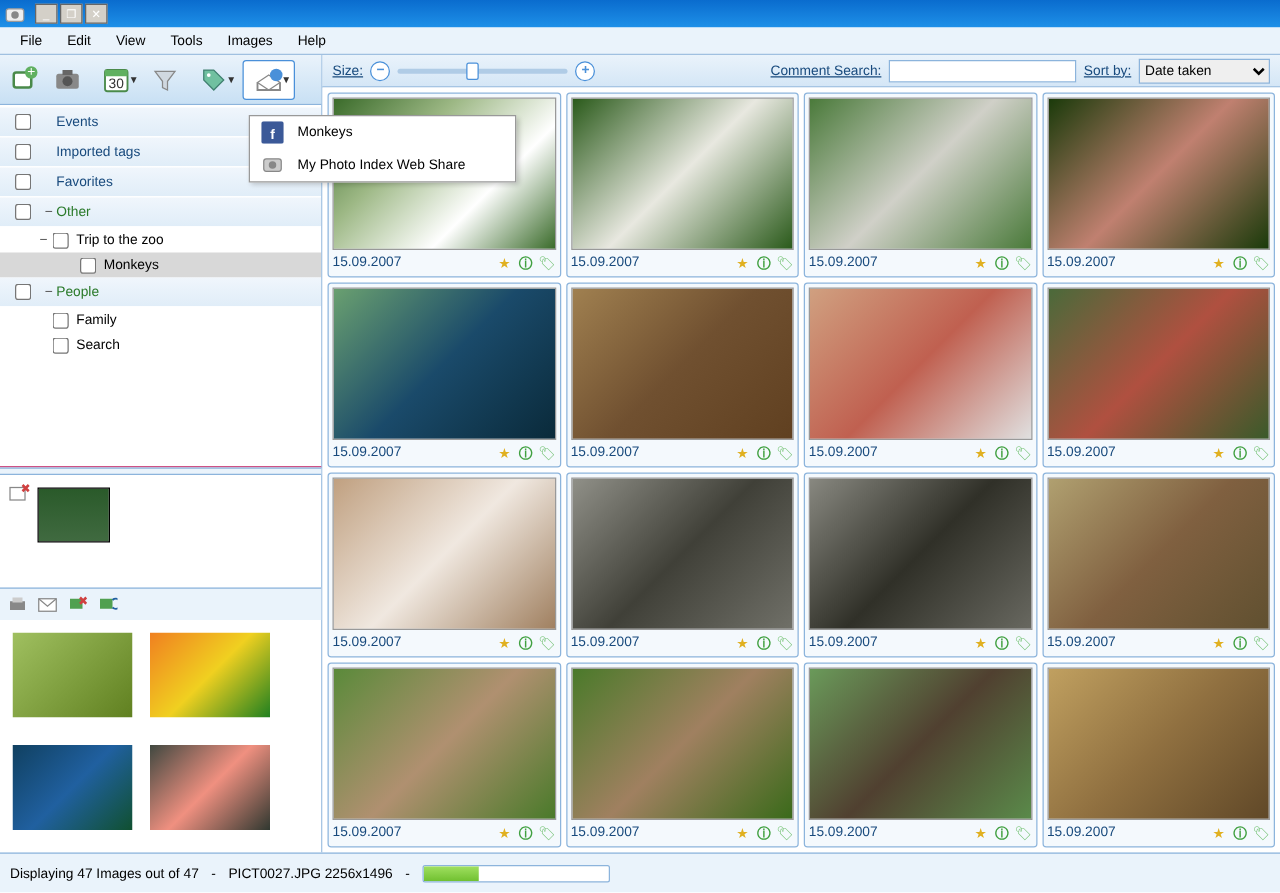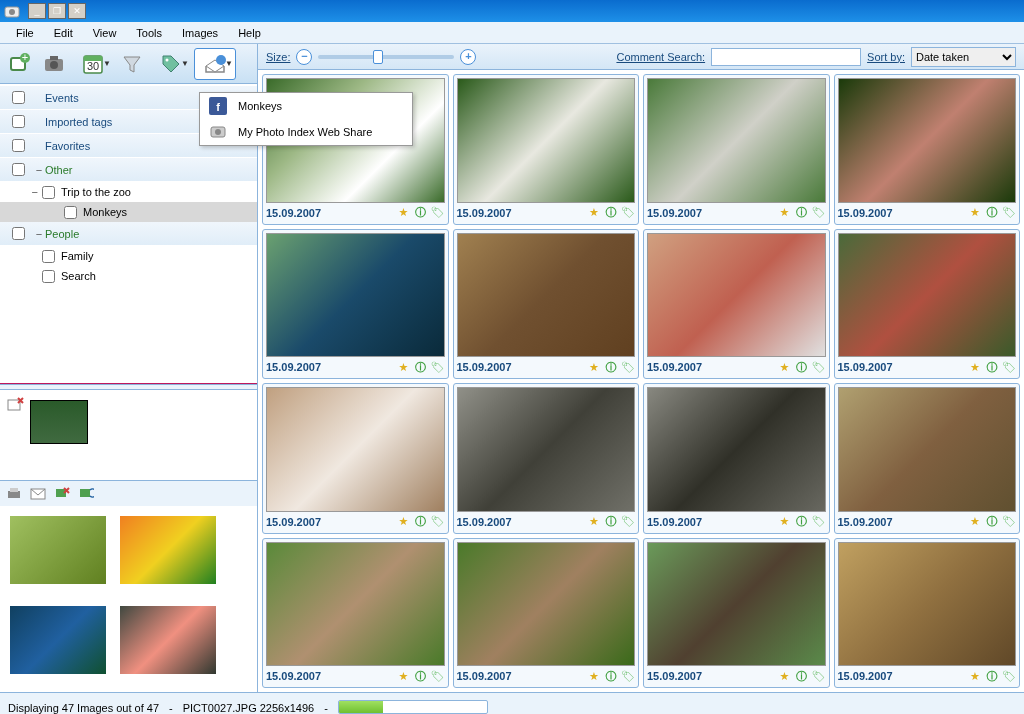--- a/index.html
+++ b/index.html
@@ -42,24 +42,24 @@
 .slider { display: flex; align-items: center; gap: 6px; flex: 0 0 180px; }
 .circbtn { width: 16px; height: 16px; border-radius: 50%; border: 1px solid #4a90d9; background: #fff; display: flex; align-items: center; justify-content: center; color: #4a90d9; font-weight: bold; cursor: pointer; line-height: 1; }
 .track { flex: 1; height: 4px; background: #b0cce6; position: relative; border-radius: 2px; }
 .thumb-h { position: absolute; top: -5px; left: 40%; width: 10px; height: 14px; background: #fff; border: 1px solid #4a90d9; border-radius: 2px; cursor: pointer; }
 .topbar input[type=text] { height: 18px; border: 1px solid #8cb4dc; padding: 0 4px; }
 .topbar select { height: 20px; border: 1px solid #8cb4dc; }
 .grid { flex: 1; overflow: auto; padding: 4px; background: #fff; display: grid; grid-template-columns: repeat(4,1fr); gap: 4px; }
 .cell { border: 1px solid #8cb4dc; border-radius: 3px; background: #f4f9fd; display: flex; flex-direction: column; padding: 3px; }
 .cell .img { flex: 1; min-height: 120px; border: 1px solid #999; }
 .cell .meta { height: 18px; display: flex; align-items: center; padding-top: 2px; }
-.cell .date { color: #184a7d; font-weight: bold; flex: 1; }
+.cell .date { color: #184a7d; font-weight: normal; flex: 1; }
 .cell .icons { display: flex; gap: 3px; }
 .cell .ic { width: 14px; height: 14px; display: flex; align-items: center; justify-content: center; font-size: 11px; }
-.statusbar { height: 22px; background: #eaf3fb; border-top: 1px solid #8cb4dc; display: flex; align-items: flex-end; padding: 0 8px; gap: 10px; }
+.statusbar { height: 32px; background: #eaf3fb; border-top: 1px solid #8cb4dc; display: flex; align-items: center; padding: 0 8px; gap: 10px; }
 .progress { width: 150px; height: 14px; border: 1px solid #8cb4dc; border-radius: 2px; overflow: hidden; background: #fff; }
 .progress .bar { height: 100%; width: 30%; background: linear-gradient(#a0e060,#70c030); }
 .dropdown { position: absolute; background: #fff; border: 1px solid #999; box-shadow: 2px 2px 4px rgba(0,0,0,0.2); z-index: 100; }
 .dropdown .item { display: flex; align-items: center; height: 26px; padding: 0 14px 0 8px; gap: 10px; cursor: pointer; }
 .dropdown .iicon { width: 20px; height: 20px; display: flex; align-items: center; justify-content: center; }
 
 .ph1{background:linear-gradient(135deg,#3a6b2a,#9db885,#fff,#3a6b2a);} 
 .ph2{background:linear-gradient(135deg,#2a5a1a,#e8e8e0,#2a5a1a);} 
 .ph3{background:linear-gradient(135deg,#4a7a3a,#d0d0c8,#4a7a3a);} 
 .ph4{background:linear-gradient(135deg,#1a3a0a,#c08070,#1a3a0a);} 

